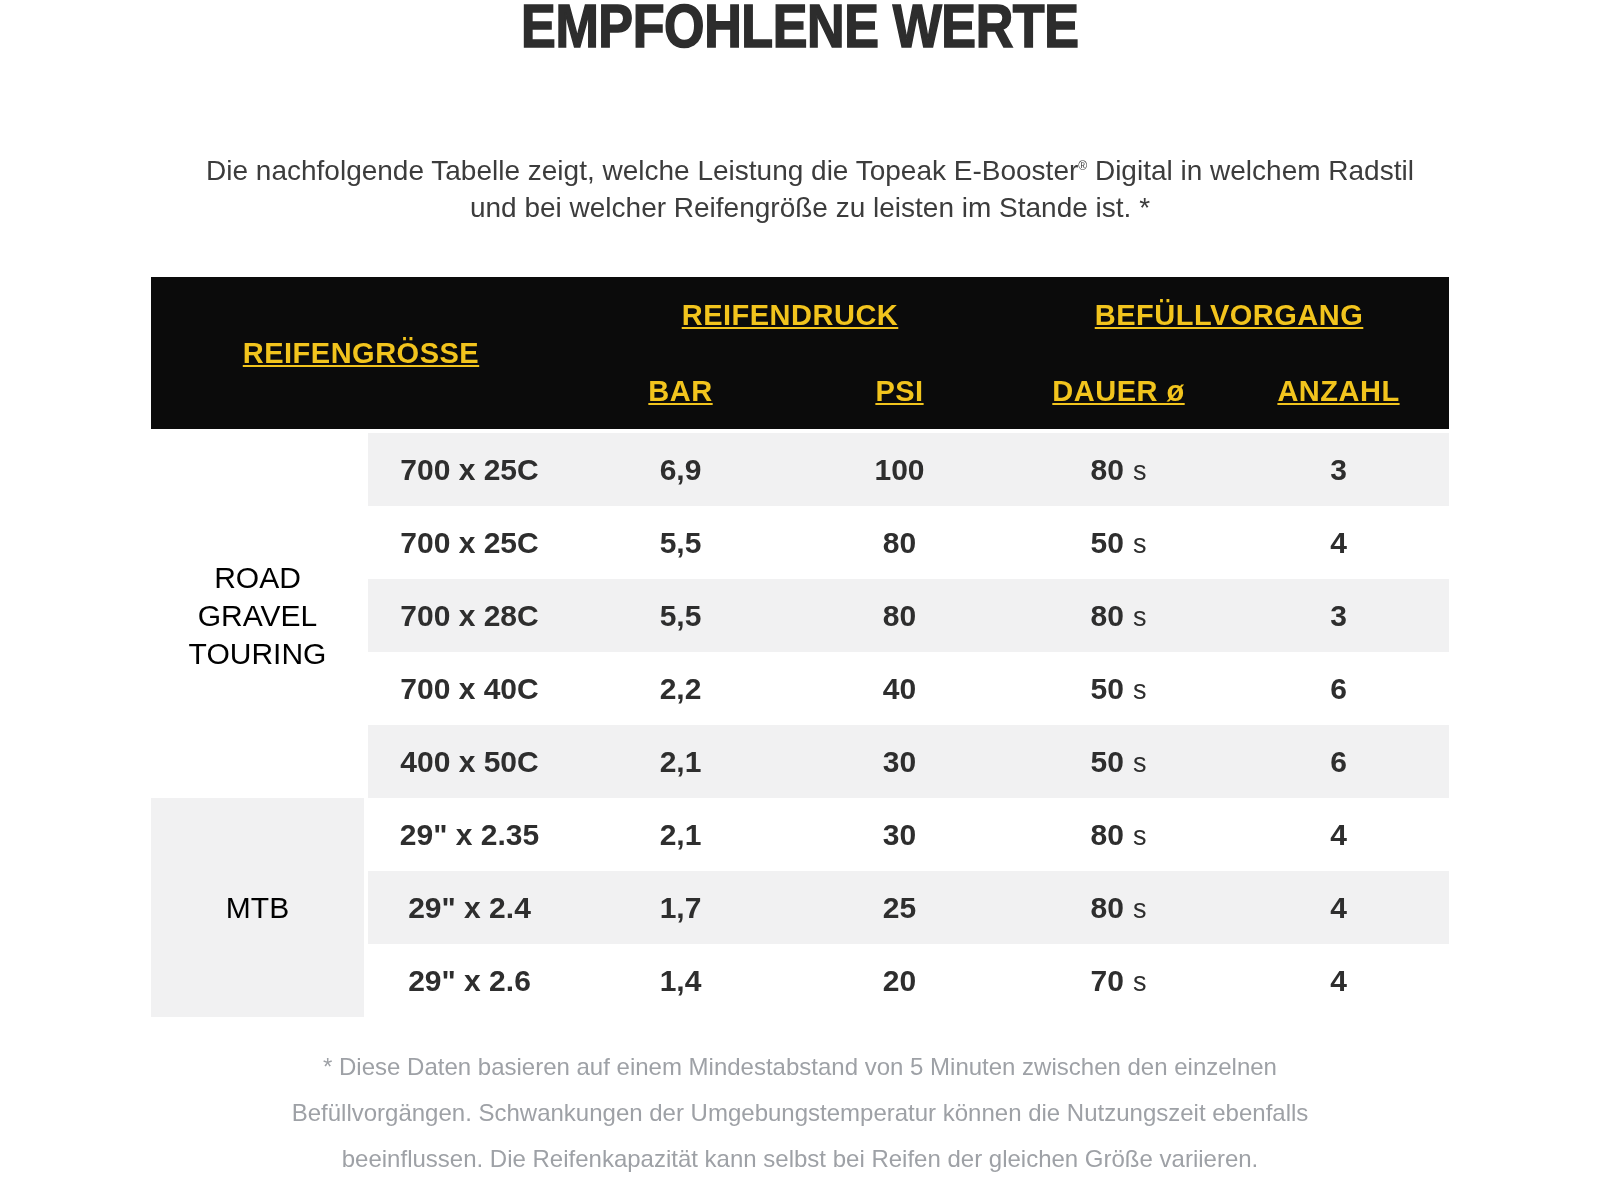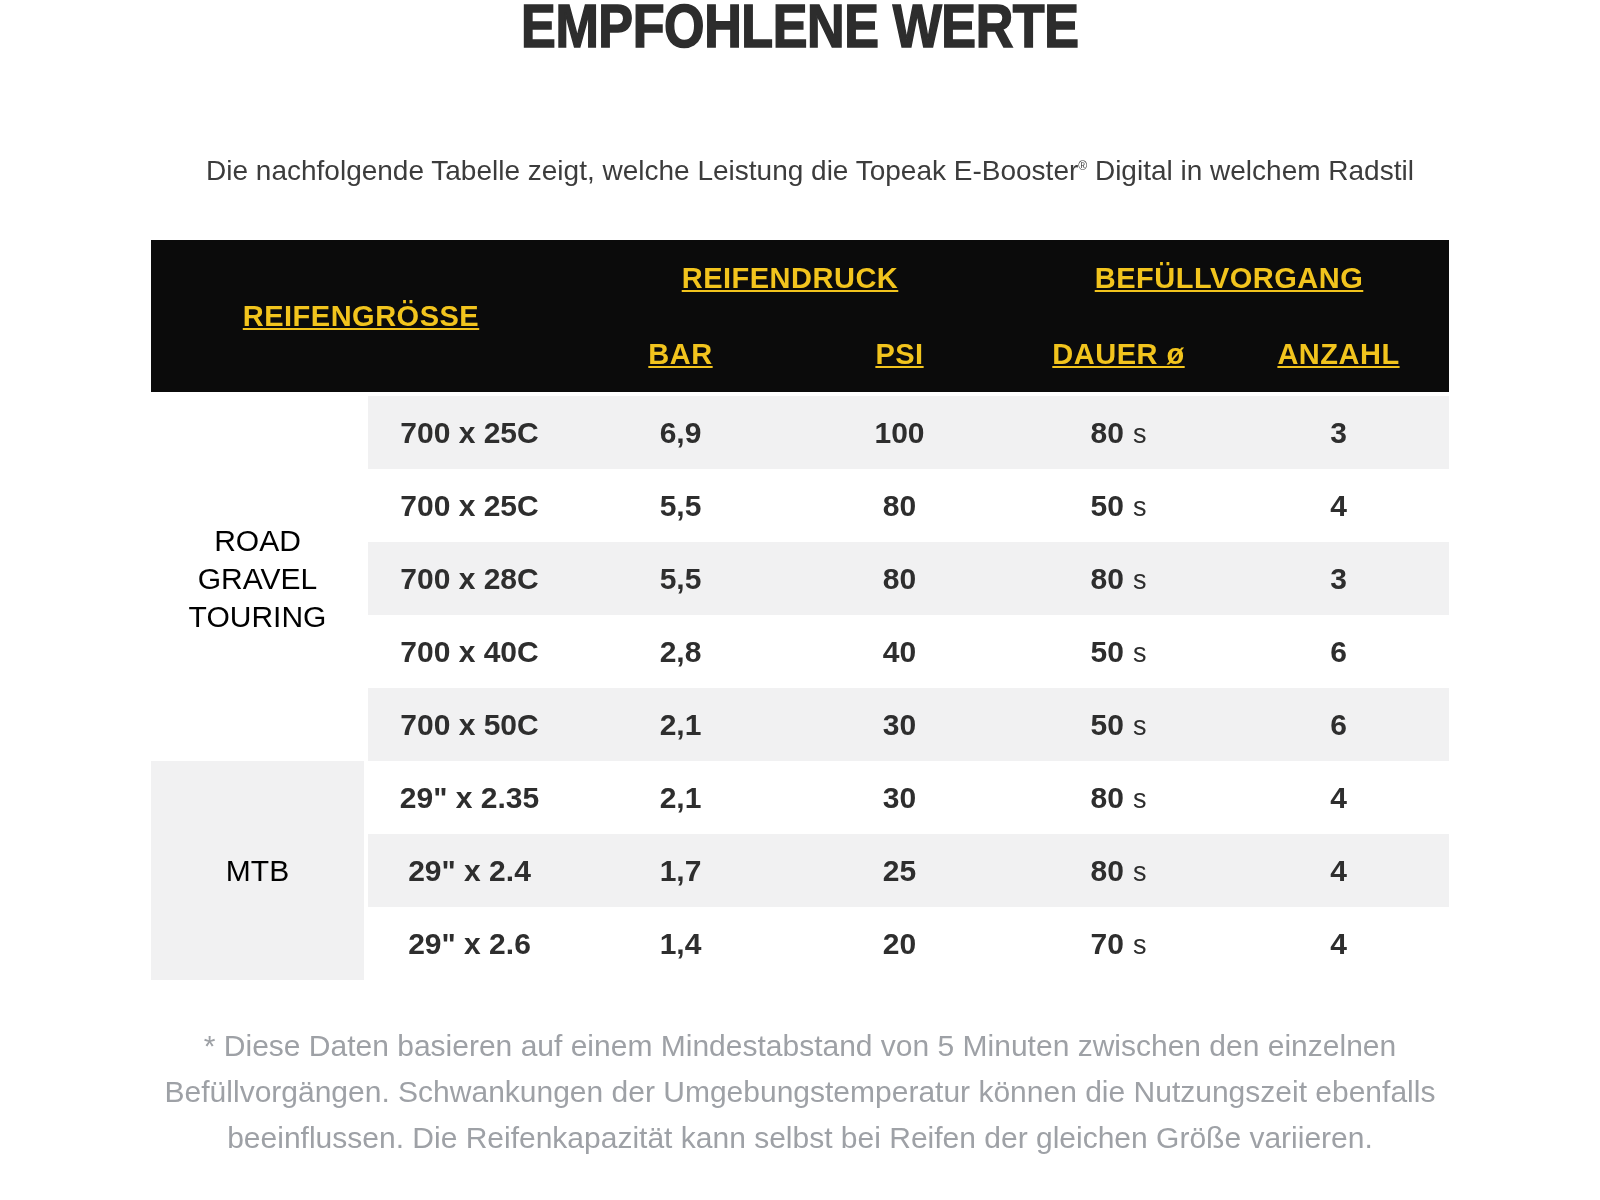--- a/index.html
+++ b/index.html
@@ -77,38 +77,39 @@
     background:#ffffff;
     border-right:4px solid #ffffff;
   }
   td.group.gray { background:#F1F1F2; }
   .gline { display:block; }
 
   .unit { font-weight:normal; font-size:27px; margin-left:9px; }
 
   
   .footnote {
-    margin:43px 0 0 0;
+    margin:27px 0 0 0;
     text-align:center;
-    font-size:30px;
+    font-size:24px;
     line-height:46px;
     color:#9EA1A6;
     font-weight:normal;
   }
   .footnote .line { display:block; }
 </style>
 </head>
 <body>
 
 <div class="page">
 
   <h1 class="title"><span class="title-inner">EMPFOHLENE WERTE</span></h1>
 
   <p class="subtitle">
     <span class="line"><span>Die nachfolgende Tabelle zeigt, welche Leistung die Topeak E-Booster</span><sup>®</sup><span> Digital in welchem Radstil</span></span>
+    <span class="line">und bei welcher Reifengröße zu leisten im Stande ist. *</span>
   </p>
 
   <table class="values">
     <colgroup>
       <col style="width:215px">
         <col style="width:205px">
         <col style="width:219px">
       <col style="width:219px">
         <col style="width:219px">
         <col style="width:221px">
@@ -152,28 +153,28 @@
       <tr class="stripe">
         <td class="d">700 x 28C</td>
         <td class="d">5,5</td>
         <td class="d">80</td>
         <td class="d"><span>80</span><span class="unit">s</span></td>
         <td class="d">3</td>
       </tr>
 
       <tr>
         <td class="d">700 x 40C</td>
-        <td class="d">2,8</td>
+        <td class="d">2,2</td>
         <td class="d">40</td>
         <td class="d"><span>50</span><span class="unit">s</span></td>
         <td class="d">6</td>
       </tr>
 
       <tr class="stripe">
-        <td class="d">700 x 50C</td>
+        <td class="d">400 x 50C</td>
         <td class="d">2,1</td>
         <td class="d">30</td>
         <td class="d"><span>50</span><span class="unit">s</span></td>
         <td class="d">6</td>
       </tr>
 
       <tr>
         <td class="group gray" rowspan="3">
           <span class="gline">MTB</span>
         </td>

